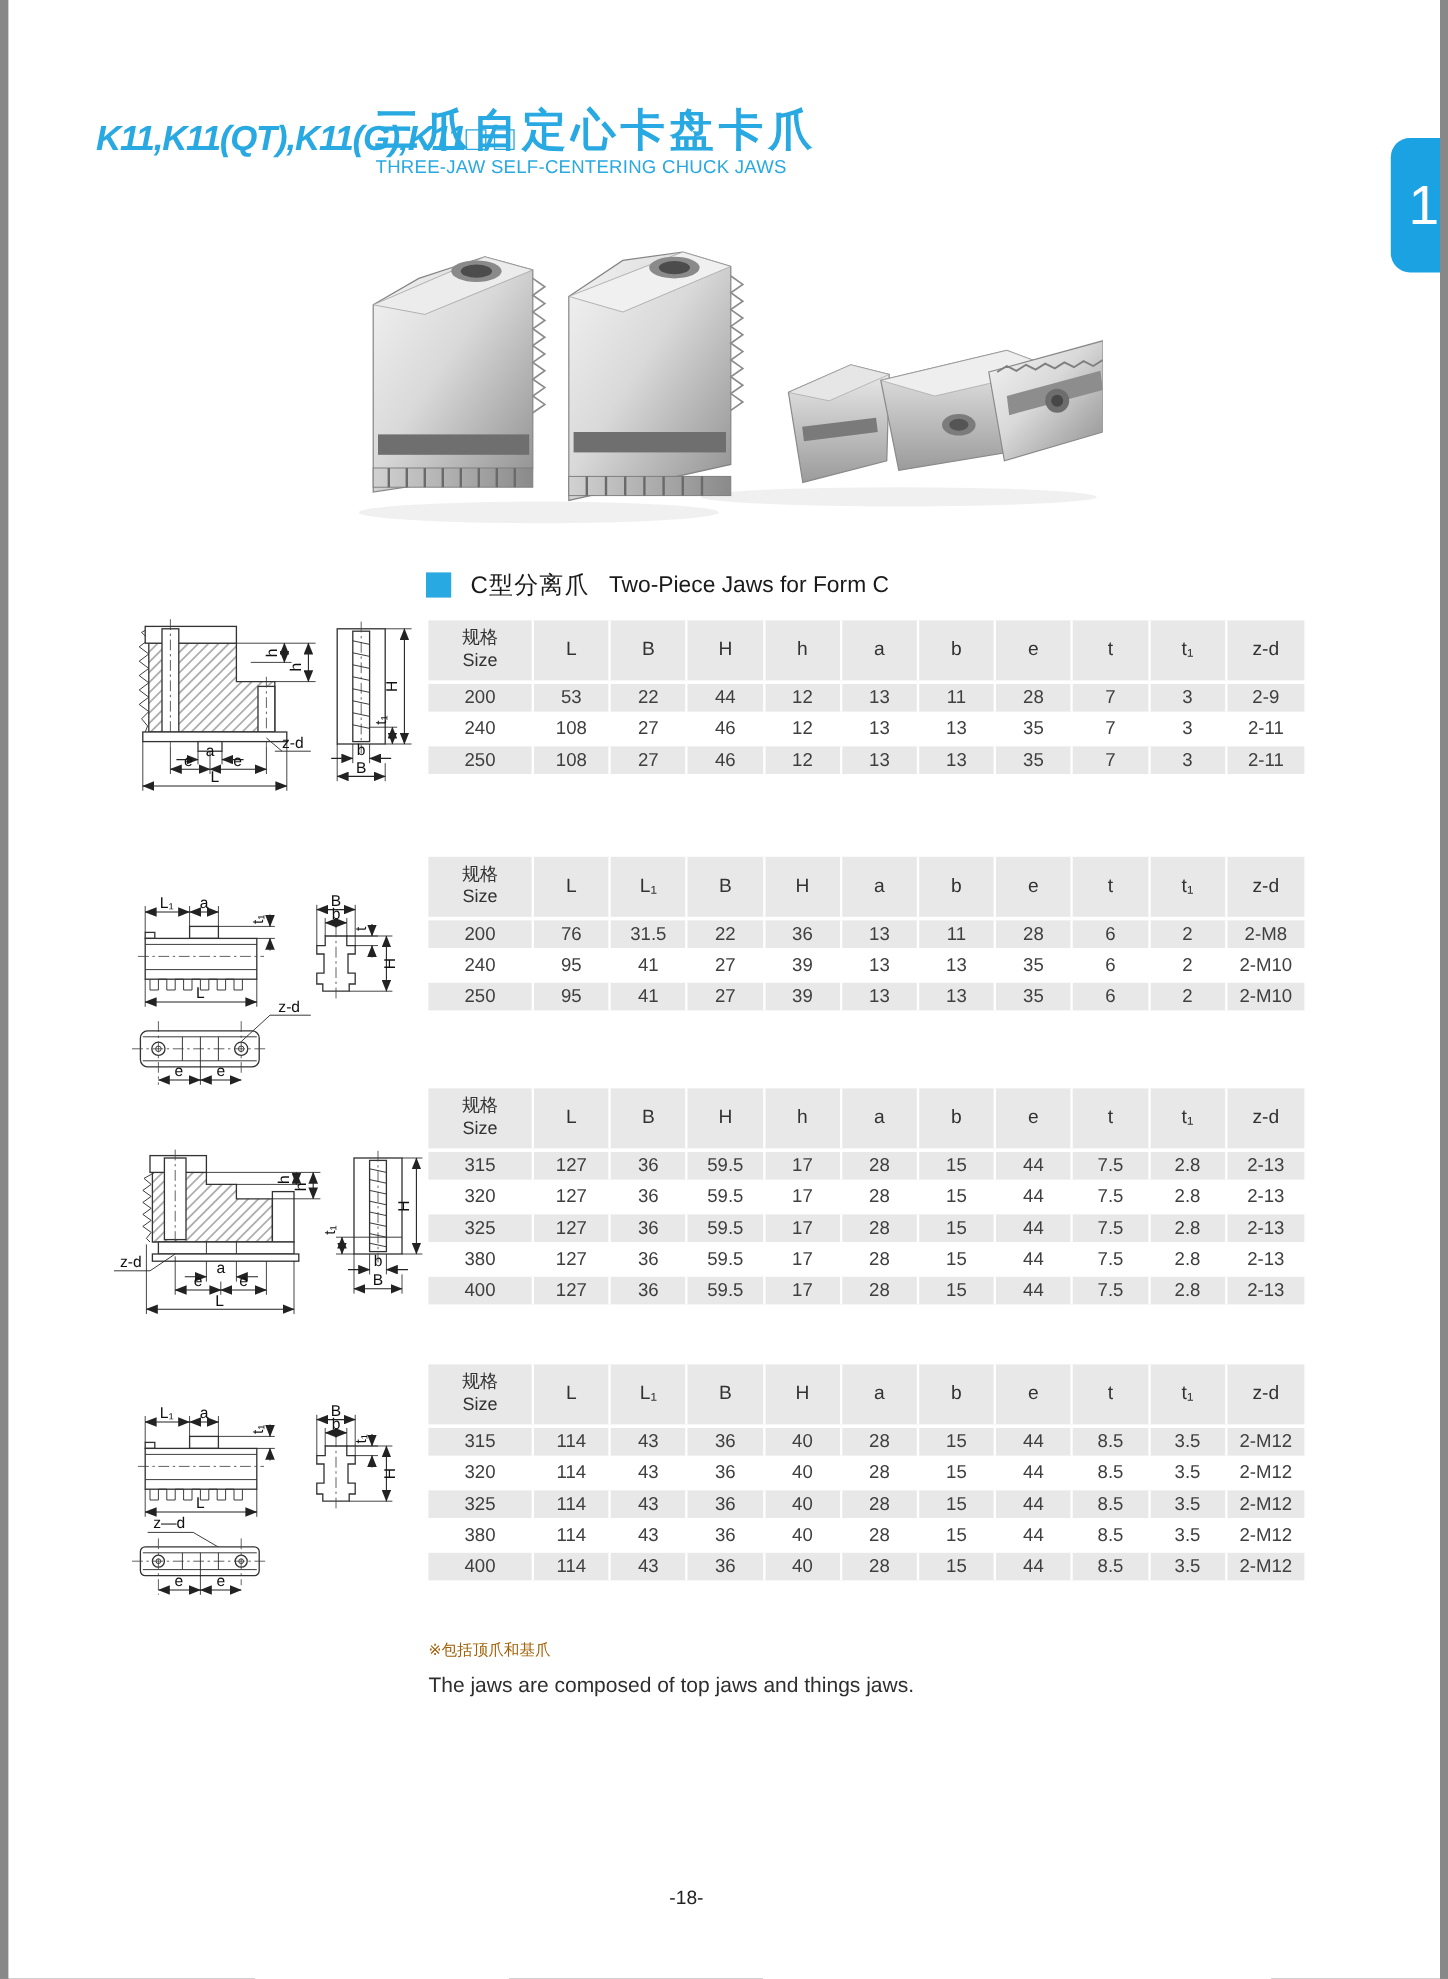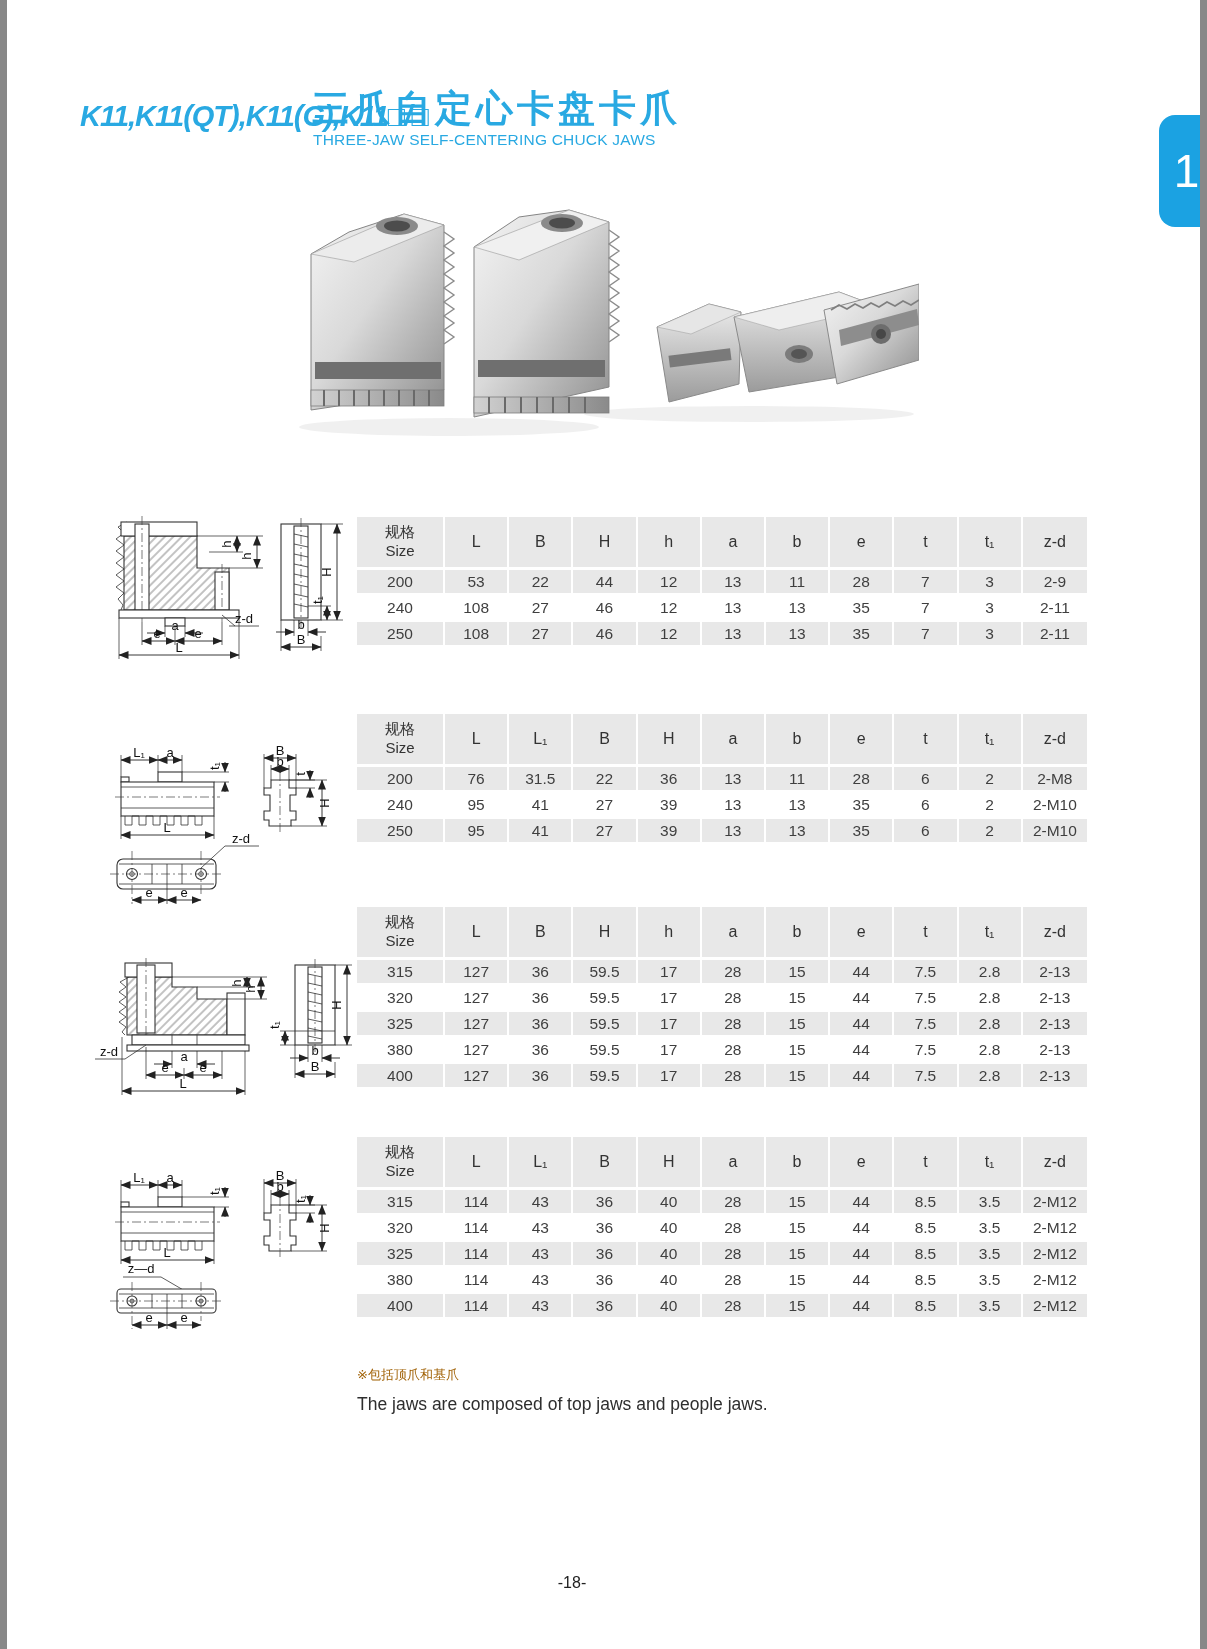--- a/index.html
+++ b/index.html
@@ -144,20 +144,25 @@
 
     <g>
       <polygon points="545,118 640,92 640,168 558,192" fill="url(#met)" stroke="#8a8a8a" stroke-width="1"></polygon>
       <polyline points="552,118 560,113 568,117 576,112 584,116 592,111 600,115 608,110 616,114 624,109 632,113 640,108" fill="none" stroke="#7f7f7f" stroke-width="1.6"></polyline>
       <polygon points="560,138 638,117 640,133 562,154" fill="#8d8d8d"></polygon>
       <circle cx="602" cy="142" r="10" fill="#6d6d6d"></circle>
         <circle cx="602" cy="142" r="5" fill="#474747"></circle>
     </g>
   </svg>
 
+  <div class="abs section">
+    <span class="sq"></span>
+    <span class="zh">C型分离爪</span>
+    <span class="en">Two-Piece Jaws for Form C</span>
+  </div>
 
   <svg class="abs dwg" style="left:70px;top:510px" width="280" height="155" viewBox="0 0 280 155">
     <polyline class="thin" points="50,12 41,17 47,23 39,29 47,35 39,41 47,47 39,53 47,59 39,65 47,71 39,77 47,83 41,89 46,95 44,100"></polyline>
     <polygon class="hl" points="47,26 120,26 120,58 152,58 152,100 47,100"></polygon>
     <rect class="ol" x="44" y="12" width="76" height="14"></rect>
     <rect class="ol" x="58" y="14" width="14" height="86"></rect>
     <line class="cl" x1="65" y1="6" x2="65" y2="112"></line>
     <rect class="ol" x="138" y="62" width="14" height="38"></rect>
     <line class="cl" x1="145" y1="54" x2="145" y2="112"></line>
     <rect class="ol" x="42" y="100" width="120" height="8"></rect>
@@ -781,17 +786,17 @@
             <td>44</td>
             <td>8.5</td>
             <td>3.5</td>
             <td>2-M12</td>
           </tr>
         </tbody>
       </table>
   </div>
 
   <div class="abs note-zh">※包括顶爪和基爪</div>
-  <div class="abs note-en">The jaws are composed of top jaws and people jaws.</div>
+  <div class="abs note-en">The jaws are composed of top jaws and things jaws.</div>
 
   <div class="abs page-num">-18-</div>
 
 </div>
 
 </body></html>

